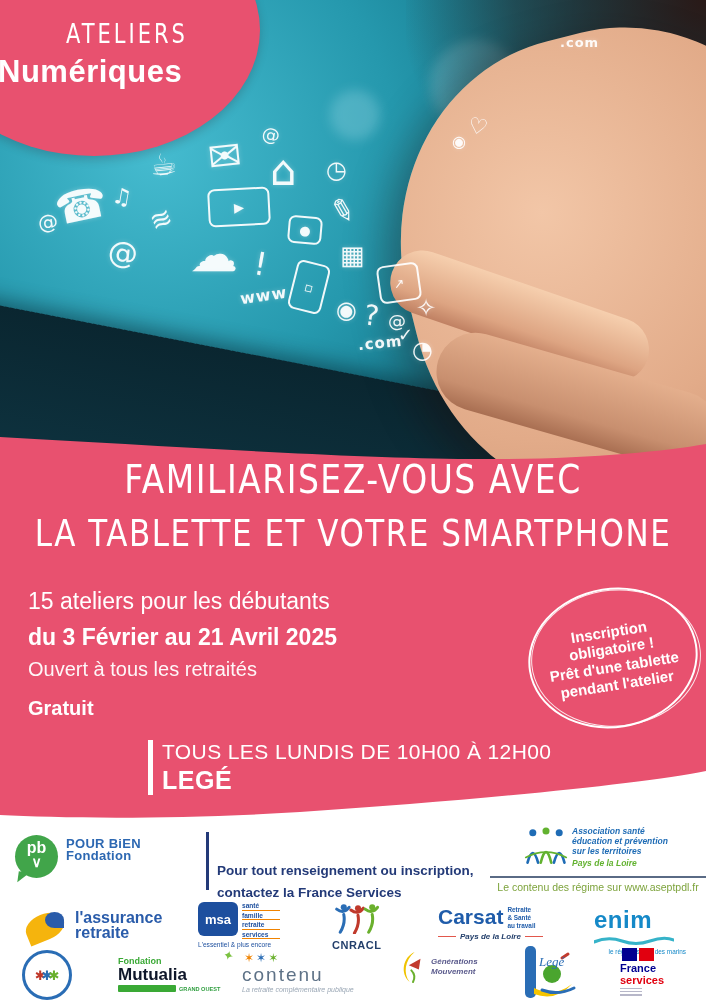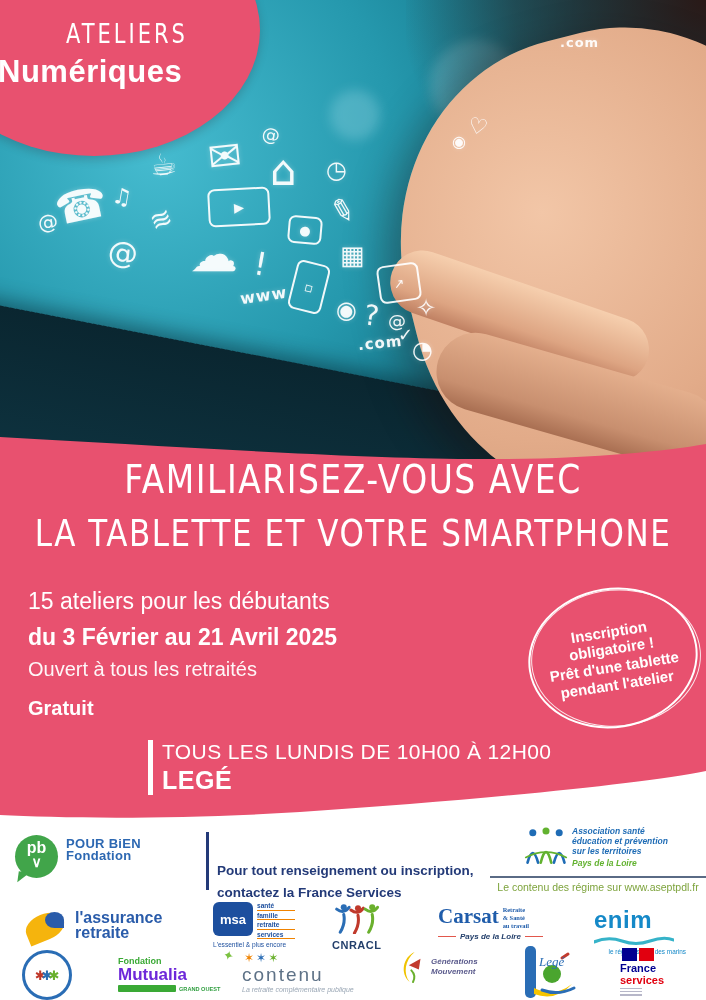--- a/index.html
+++ b/index.html
@@ -88,46 +88,46 @@
       color:#7da33c;font-size:10.5px;}
 
   
   .logo{position:absolute;}
   .lar{left:25px;top:96px;display:flex;gap:6px;align-items:center;}
   .lar-swoosh{position:relative;width:44px;height:38px;}
   .lar-y{position:absolute;left:0;top:8px;width:40px;height:26px;background:#f5b40d;
       border-radius:60% 60% 60% 0;transform:rotate(-22deg);}
   .lar-b{position:absolute;left:20px;top:6px;width:19px;height:16px;background:#2a5caa;border-radius:50% 50% 0 50%;}
   .lar-text{color:#2a5caa;font-weight:bold;font-size:16px;line-height:.95;}
-  .msa{left:198px;top:92px;width:110px;margin-left:15px;}
+  .msa{left:198px;top:92px;width:110px;}
   .msa-row{display:flex;gap:4px;}
   .msa-sq{width:40px;height:34px;background:#1d4f9e;border-radius:6px;color:#fff;font-weight:bold;
       font-size:13px;display:flex;align-items:center;justify-content:center;}
   .msa-words{display:flex;flex-direction:column;gap:1px;}
   .msa-words span{font-size:6.6px;font-weight:bold;color:#1d4f9e;border-bottom:1.6px solid #f08300;
       padding-bottom:.5px;width:38px;}
   .msa-cap{font-size:6.6px;color:#1d4f9e;margin-top:2px;}
   .cnracl{left:332px;top:92px;text-align:left;}
   .cnracl-label{font-weight:bold;font-size:11px;color:#233f6b;letter-spacing:.5px;margin-top:1px;}
   .carsat{left:438px;top:96px;width:110px;}
-  .carsat-row{display:flex;gap:4px;align-items:flex-start;font-family:Liberation Serif, serif;}
+  .carsat-row{display:flex;gap:4px;align-items:flex-start;}
   .carsat-label{color:#1f5caa;font-weight:bold;font-size:21px;line-height:1;}
   .carsat-sub{font-size:6.4px;color:#1f5caa;line-height:1.25;font-weight:bold;}
   .carsat-region{font-size:8px;font-weight:bold;font-style:italic;color:#233f6b;margin-top:2px;
       display:flex;align-items:center;gap:4px;}
   .carsat-region i{display:block;width:18px;height:1.6px;background:#e2574c;}
   .enim{left:594px;top:98px;width:92px;}
   .enim-label{color:#1589c8;font-weight:bold;font-size:24px;line-height:1;letter-spacing:.5px;}
   .enim-cap{font-size:6.4px;color:#1589c8;text-align:right;line-height:1.2;margin-top:-2px;}
   .commune{left:22px;top:140px;width:50px;height:50px;border:3px solid #2a6db5;border-radius:50%;
       display:flex;align-items:center;justify-content:center;box-sizing:border-box;}
   .commune span{font-size:13px;line-height:1;margin:-2px;}
   .mutualia{left:118px;top:146px;}
   .mut-fond{font-size:9px;color:#3aa935;font-weight:bold;}
-  .mut-name{font-size:17px;color:#6d28d9;font-weight:bold;line-height:1;}
+  .mut-name{font-size:17px;color:#0f172a;font-weight:bold;line-height:1;}
   .mut-bar{display:flex;align-items:center;gap:3px;margin-top:2px;}
   .mut-bar i{display:block;width:58px;height:7px;background:#3aa935;border-radius:1px;}
   .mut-cap{font-size:5.6px;color:#2f9e3f;font-weight:bold;}
   .mut-fig{position:absolute;right:-14px;top:-8px;font-size:13px;color:#7cc242;transform:rotate(15deg);}
   .ircantec{left:242px;top:142px;}
   .irc-stars{height:13px;margin-left:2px;letter-spacing:2px;font-size:12px;line-height:1;}
   .irc-label{font-size:19px;color:#5e7287;letter-spacing:2px;line-height:1;}
   .irc-cap{font-size:7px;font-style:italic;color:#9aa7b5;margin-top:2px;}
   .gm{left:398px;top:138px;display:flex;gap:3px;align-items:center;}
   .gm-text{font-size:8px;font-weight:bold;color:#5a5a8c;font-style:italic;line-height:1.2;}

